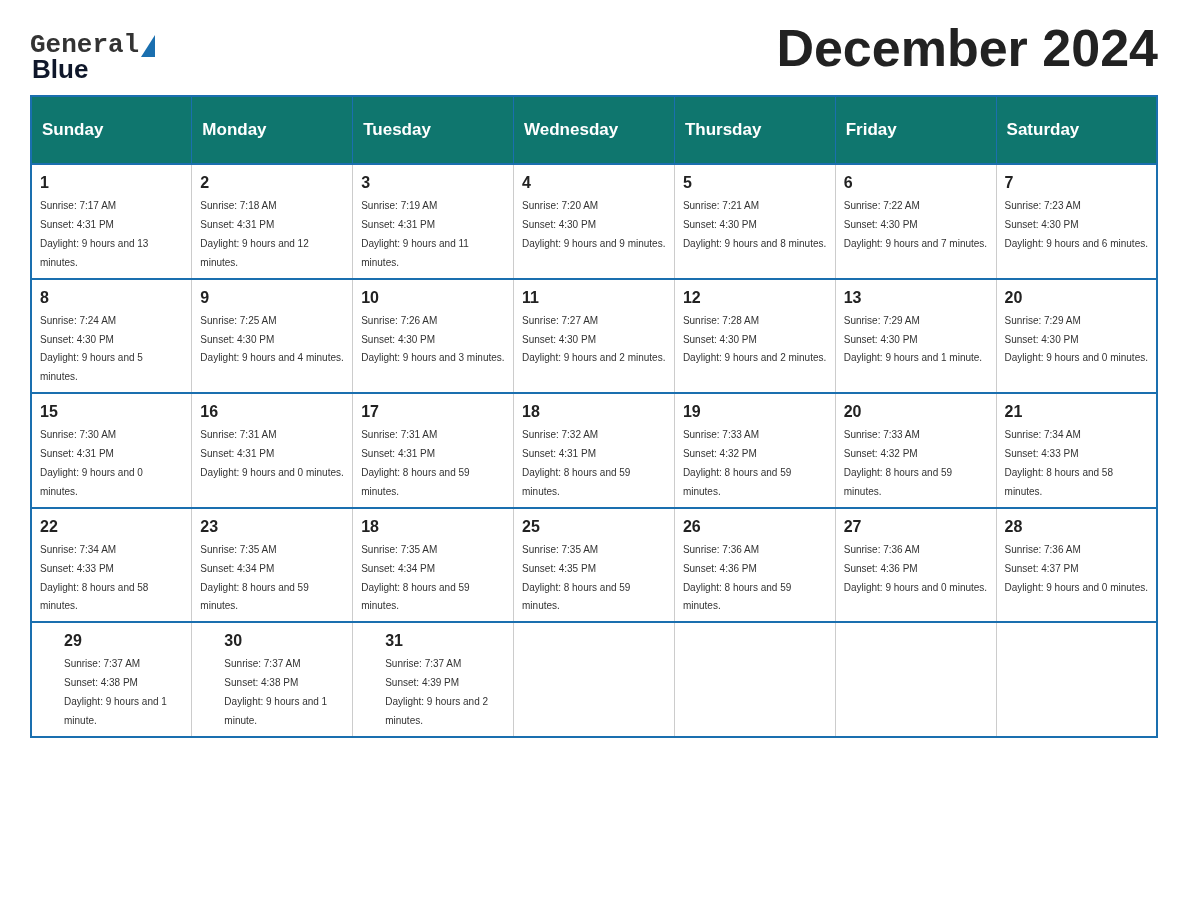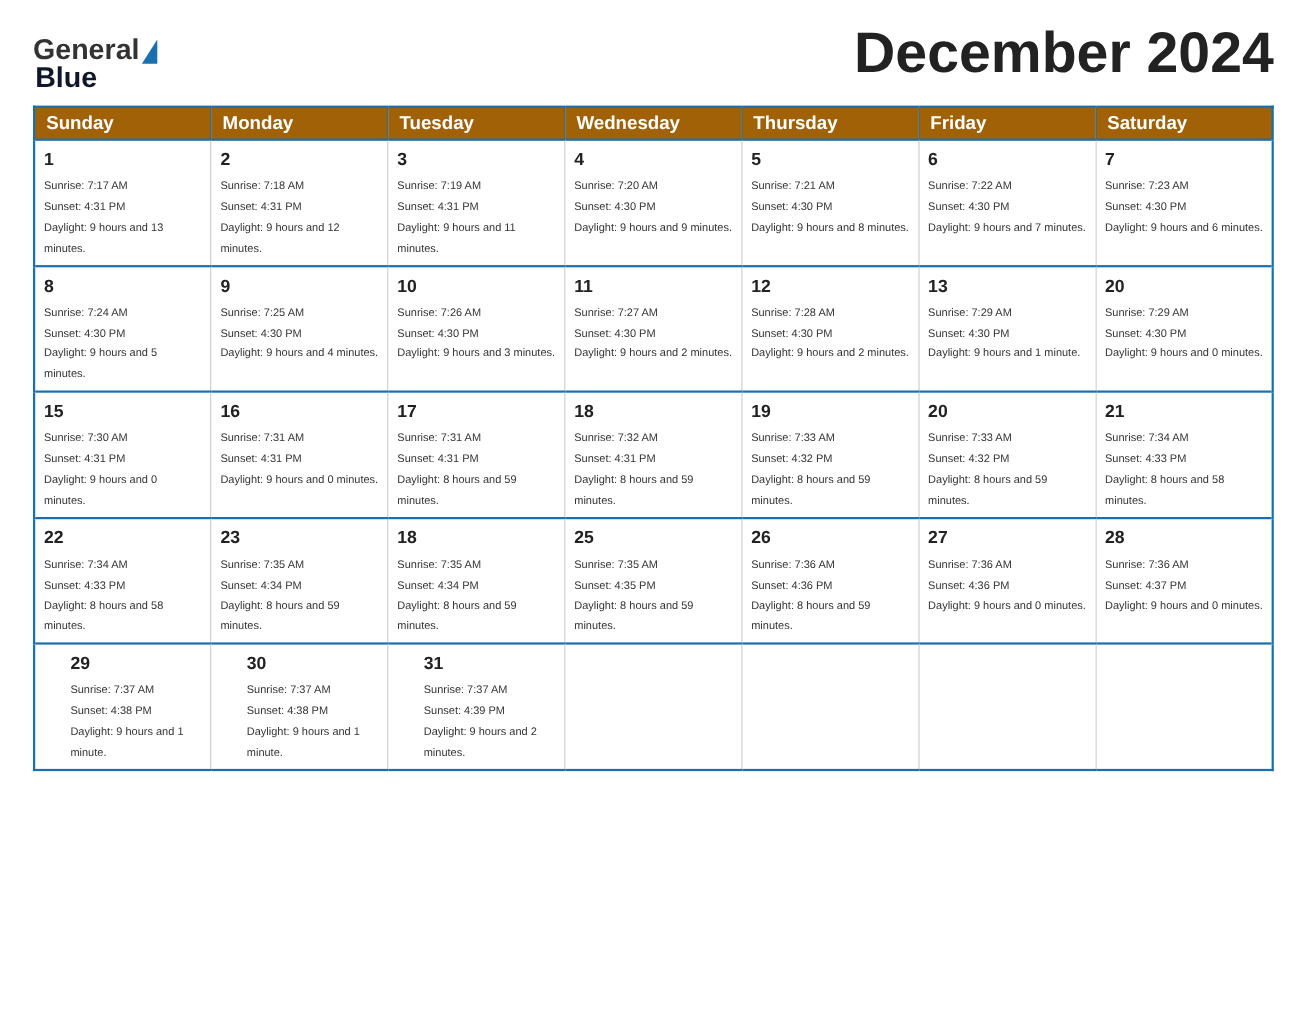--- a/index.html
+++ b/index.html
@@ -23,21 +23,21 @@
       margin-top: 10px;
     }
     .logo-top {
       display: flex;
       align-items: center;
     }
     .logo-general {
       font-size: 26px;
       font-weight: bold;
       color: #333;
-      font-family: Liberation Sans, sans-serif;
+      font-family: Liberation Mono, monospace;
     }
     .logo-triangle {
       width: 0;
       height: 0;
       border-left: 14px solid transparent;
       border-bottom: 22px solid #1a6faf;
       margin-left: 2px;
       margin-top: 2px;
     }
     .logo-bottom {
@@ -61,25 +61,25 @@
       font-size: 22px;
       color: #555;
       margin-top: 4px;
     }
     .calendar-table {
       width: 100%;
       border-collapse: collapse;
       margin-top: 8px;
     }
     .calendar-table th {
-      background-color: #a16207;
+      background-color: #0f766e;
       color: #fff;
       font-size: 17px;
       font-weight: bold;
-      padding: 4px 10px;
+      padding: 23px 10px;
       text-align: left;
       border: 1px solid #1a6faf;
     }
     .calendar-table td {
       vertical-align: top;
       border: 1px solid #ccc;
       padding: 6px 8px;
       width: 14.28%;
       min-height: 110px;
       font-size: 13px;

